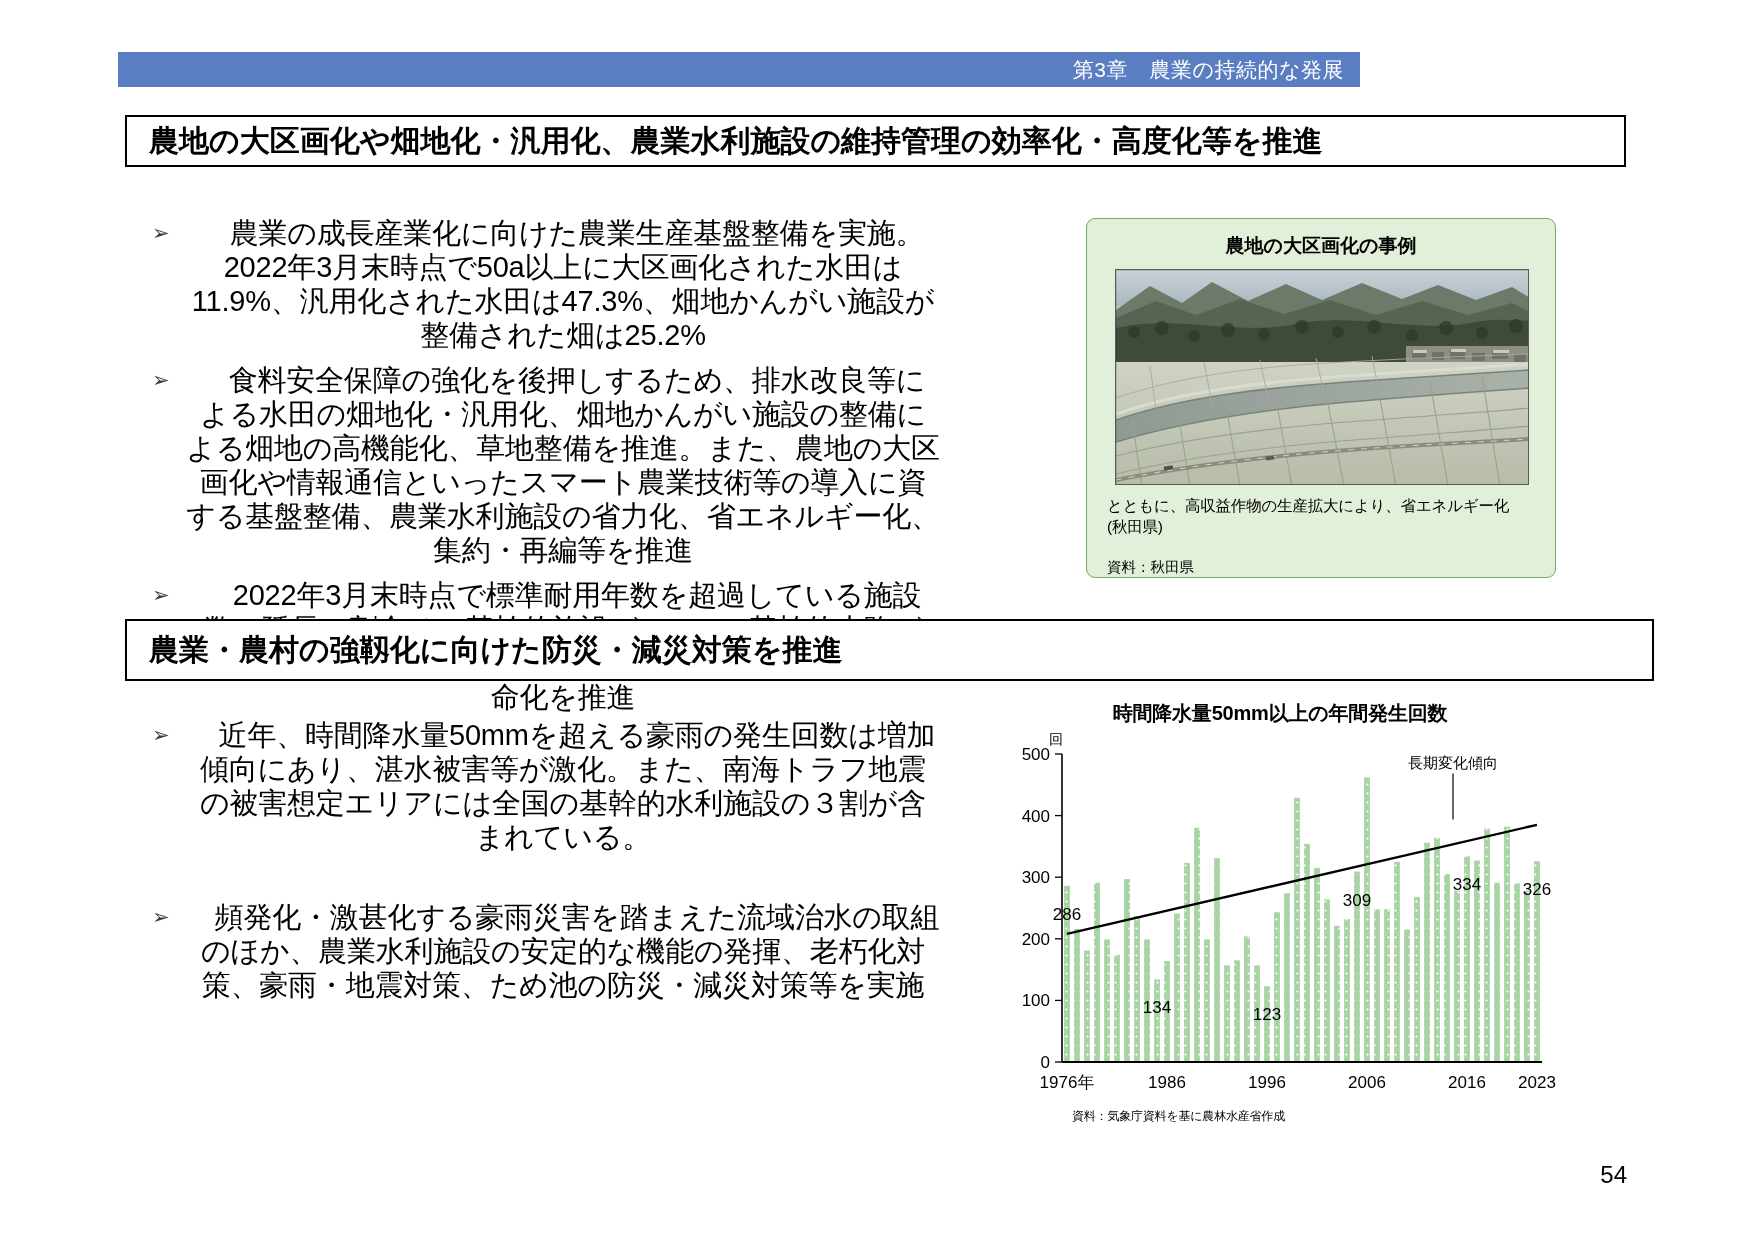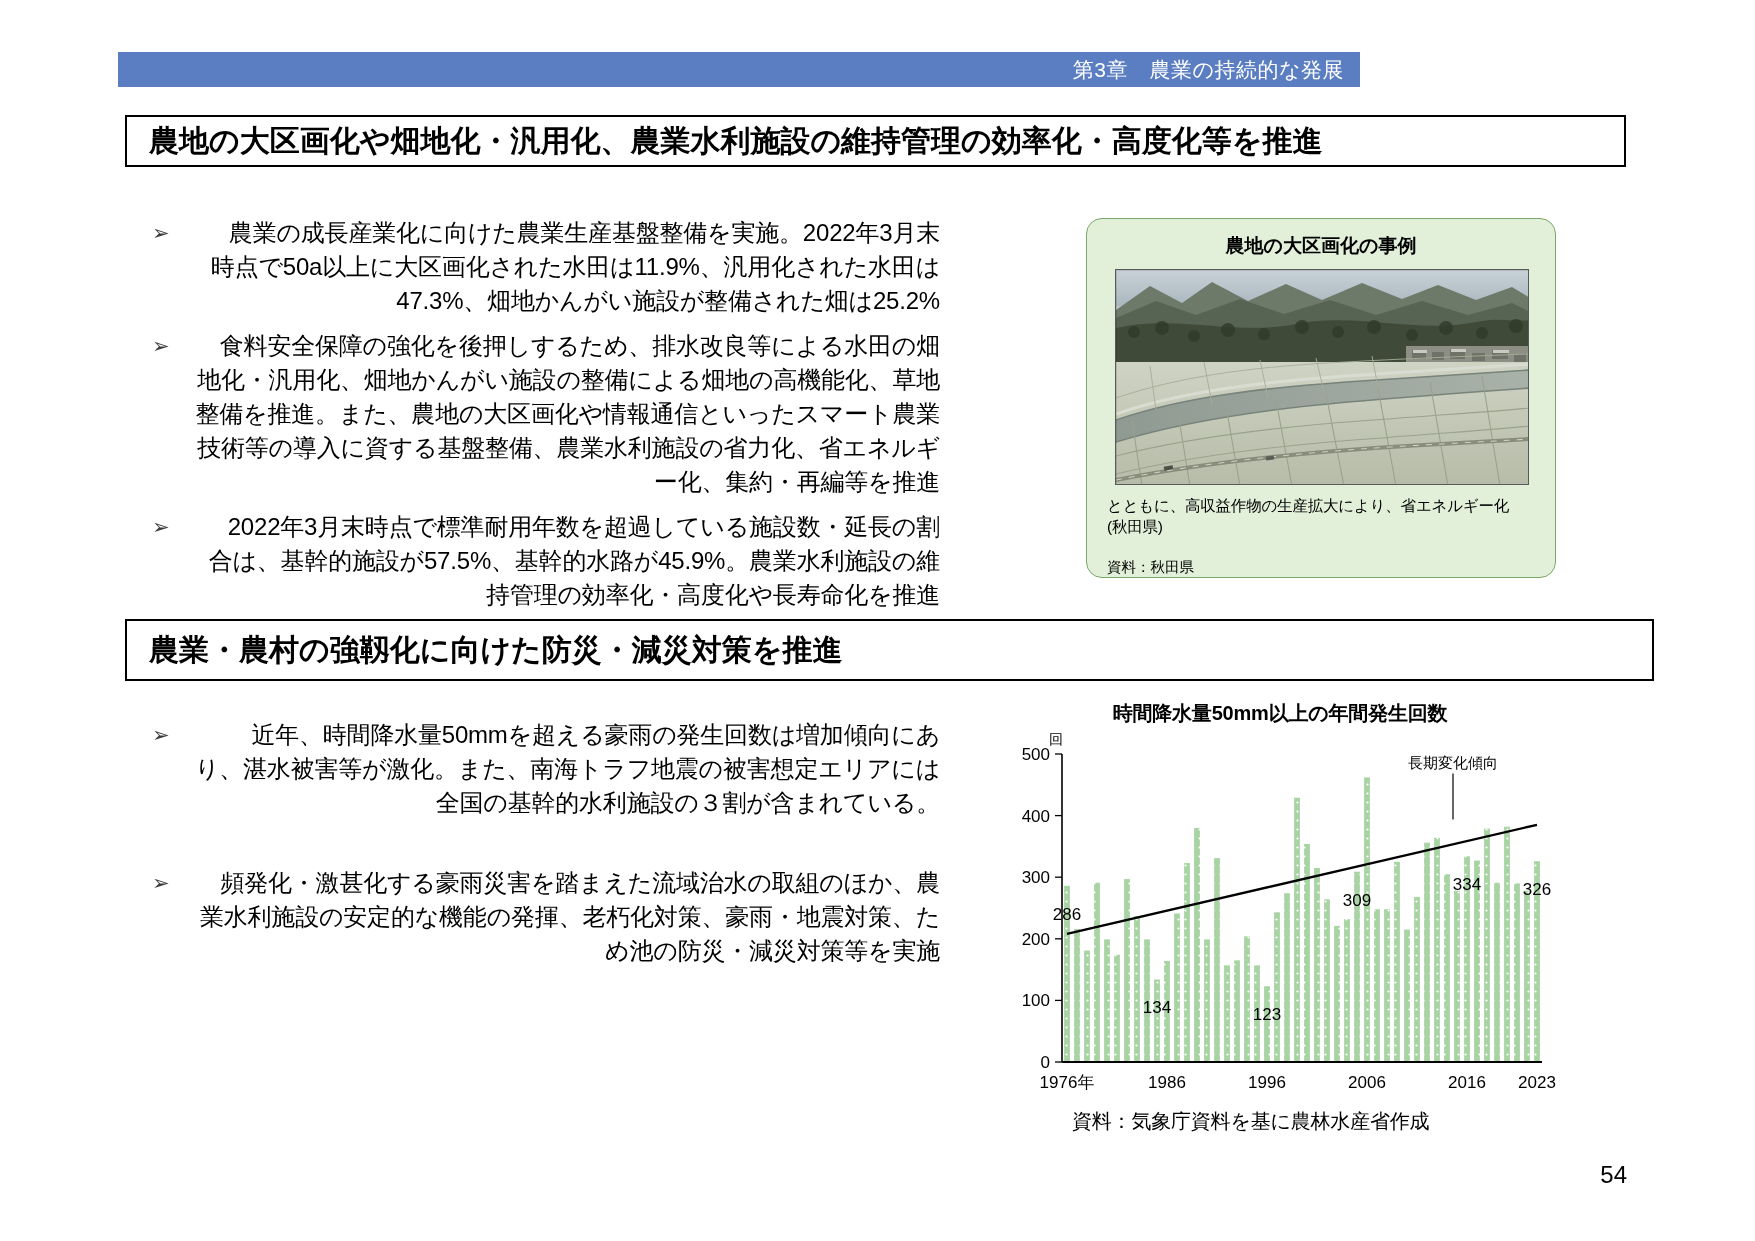--- a/index.html
+++ b/index.html
@@ -65,36 +65,36 @@
     flex: 0 0 auto;
     width: 36px;
     font-size: 21px;
     line-height: 34px;
     color: #3c3c3c;
     text-align: left;
     padding-left: 2px;
   }
   .bullet-text {
     flex: 1 1 auto;
-    font-size: 24px;
+    font-size: 29px;
     line-height: 34px;
     text-indent: 28px;
     letter-spacing: -0.2px;
-    text-align: right;
+    text-align: center;
   }
   #bullets-2 .bullet-row { margin-bottom: 46px; }
 
   
   #example-panel {
     position: absolute;
     left: 1086px; top: 218px;
     width: 470px; height: 360px;
     background: #e2efd9;
     border: 1.5px solid #7ba86a;
-    border-radius: 16px;
+    border-radius: 9px;
   }
   #example-panel .panel-title {
     text-align: center;
     font-size: 19px;
     font-weight: bold;
     margin-top: 14px;
     letter-spacing: 0px;
   }
   #photo-frame {
     position: absolute;
@@ -132,21 +132,21 @@
     width: 560px;
     text-align: center;
     font-size: 20px;
     font-weight: bold;
     letter-spacing: -0.2px;
   }
   #chart-svg-wrap { position: absolute; left: 0; top: 26px; }
   #chart-source {
     position: absolute;
     left: 72px; top: 408px;
-    font-size: 20px;
+    font-size: 12px;
     letter-spacing: -0.2px;
   }
 
   
   #page-number {
     position: absolute;
     right: 128px; bottom: 52px;
     font-size: 24px;
   }
 

